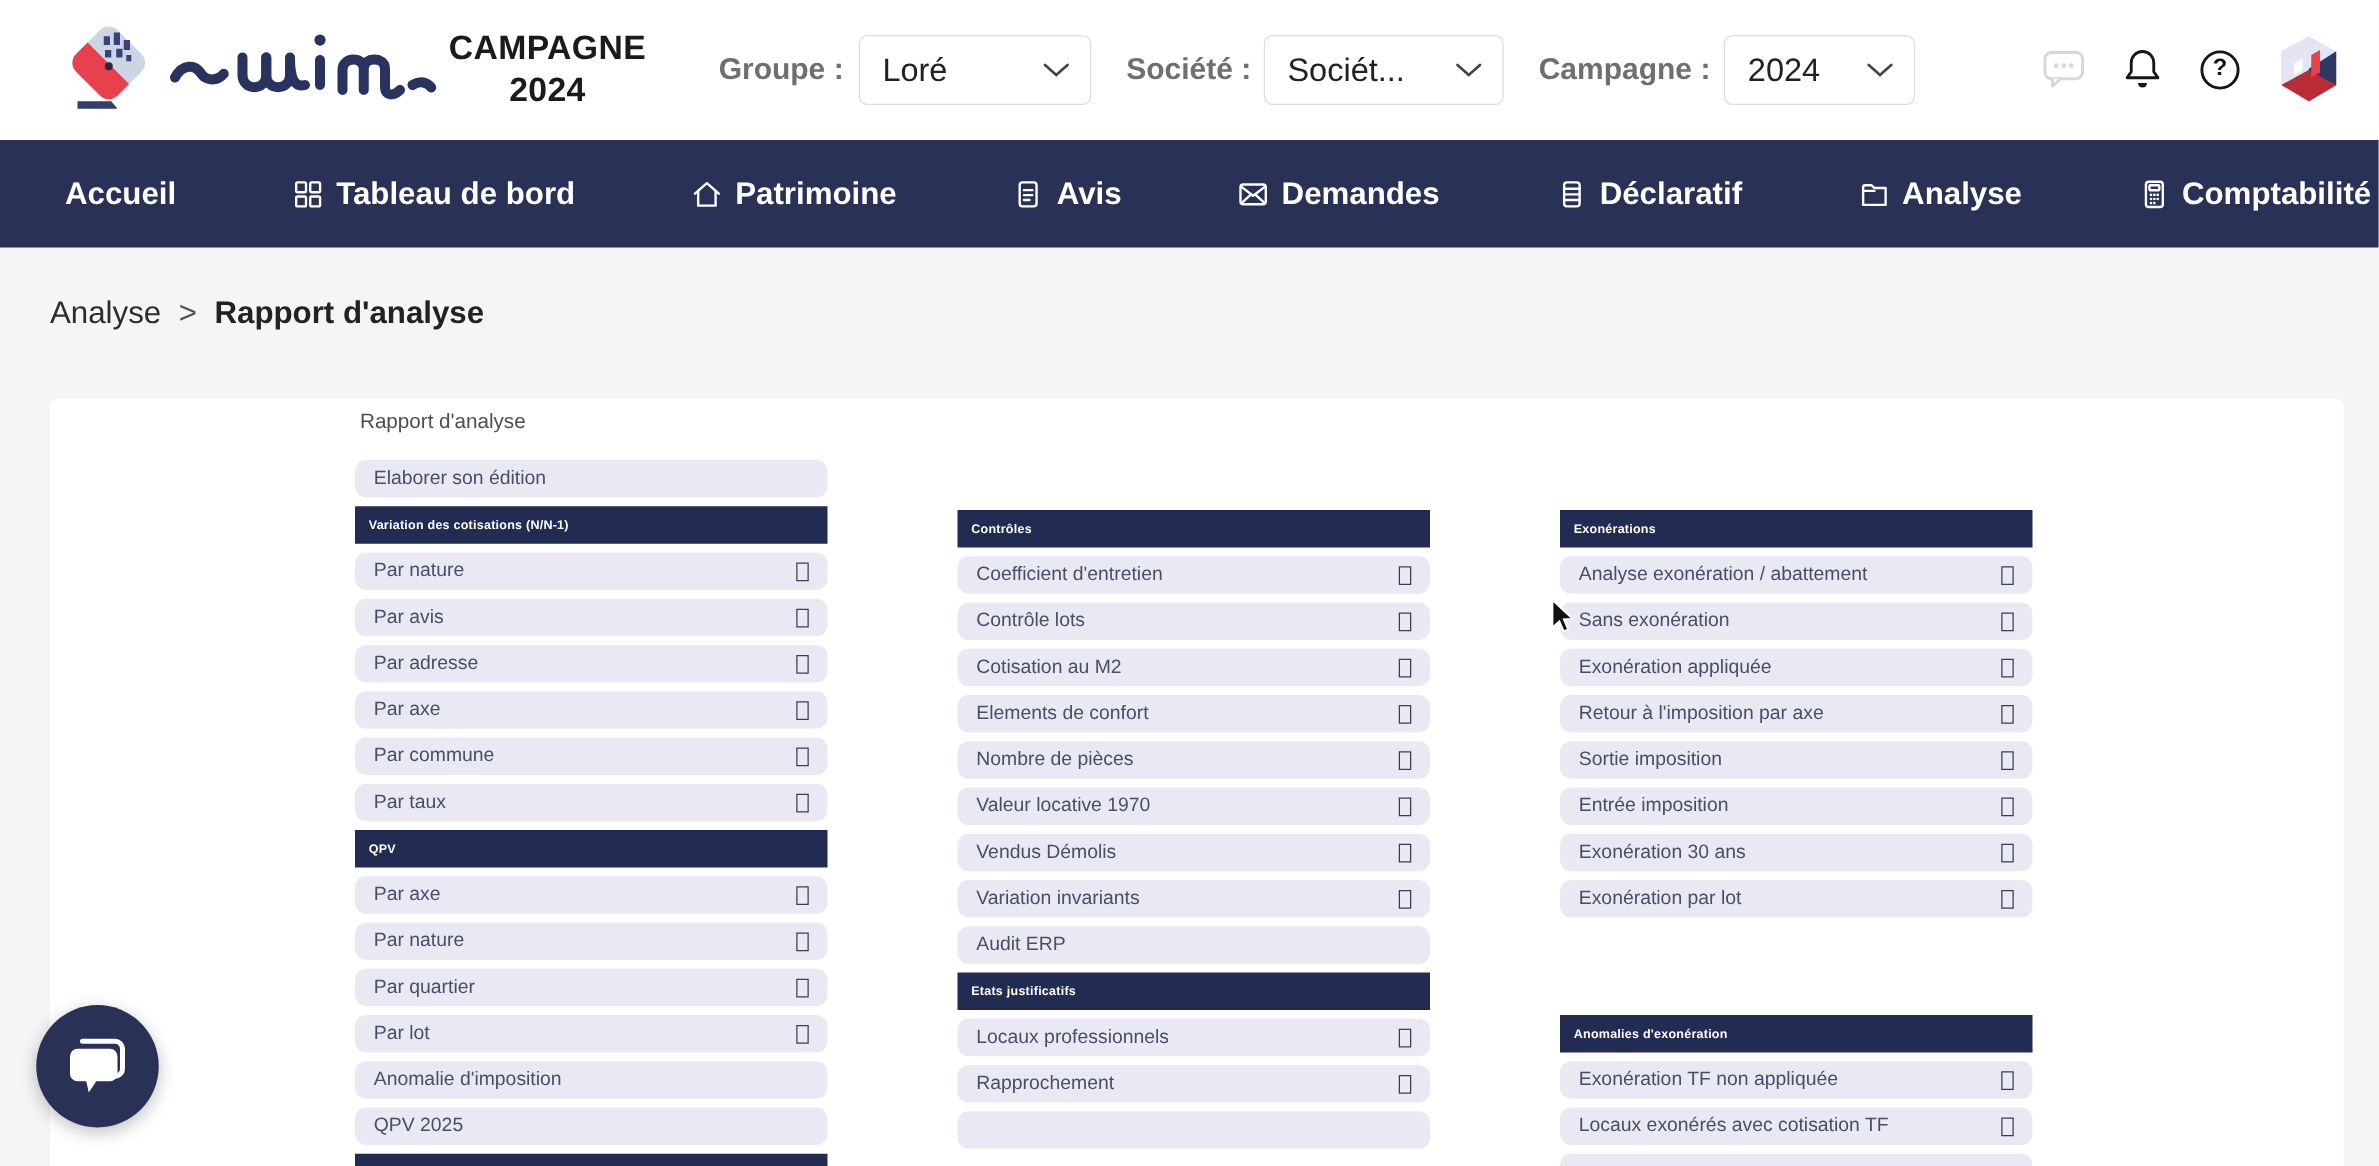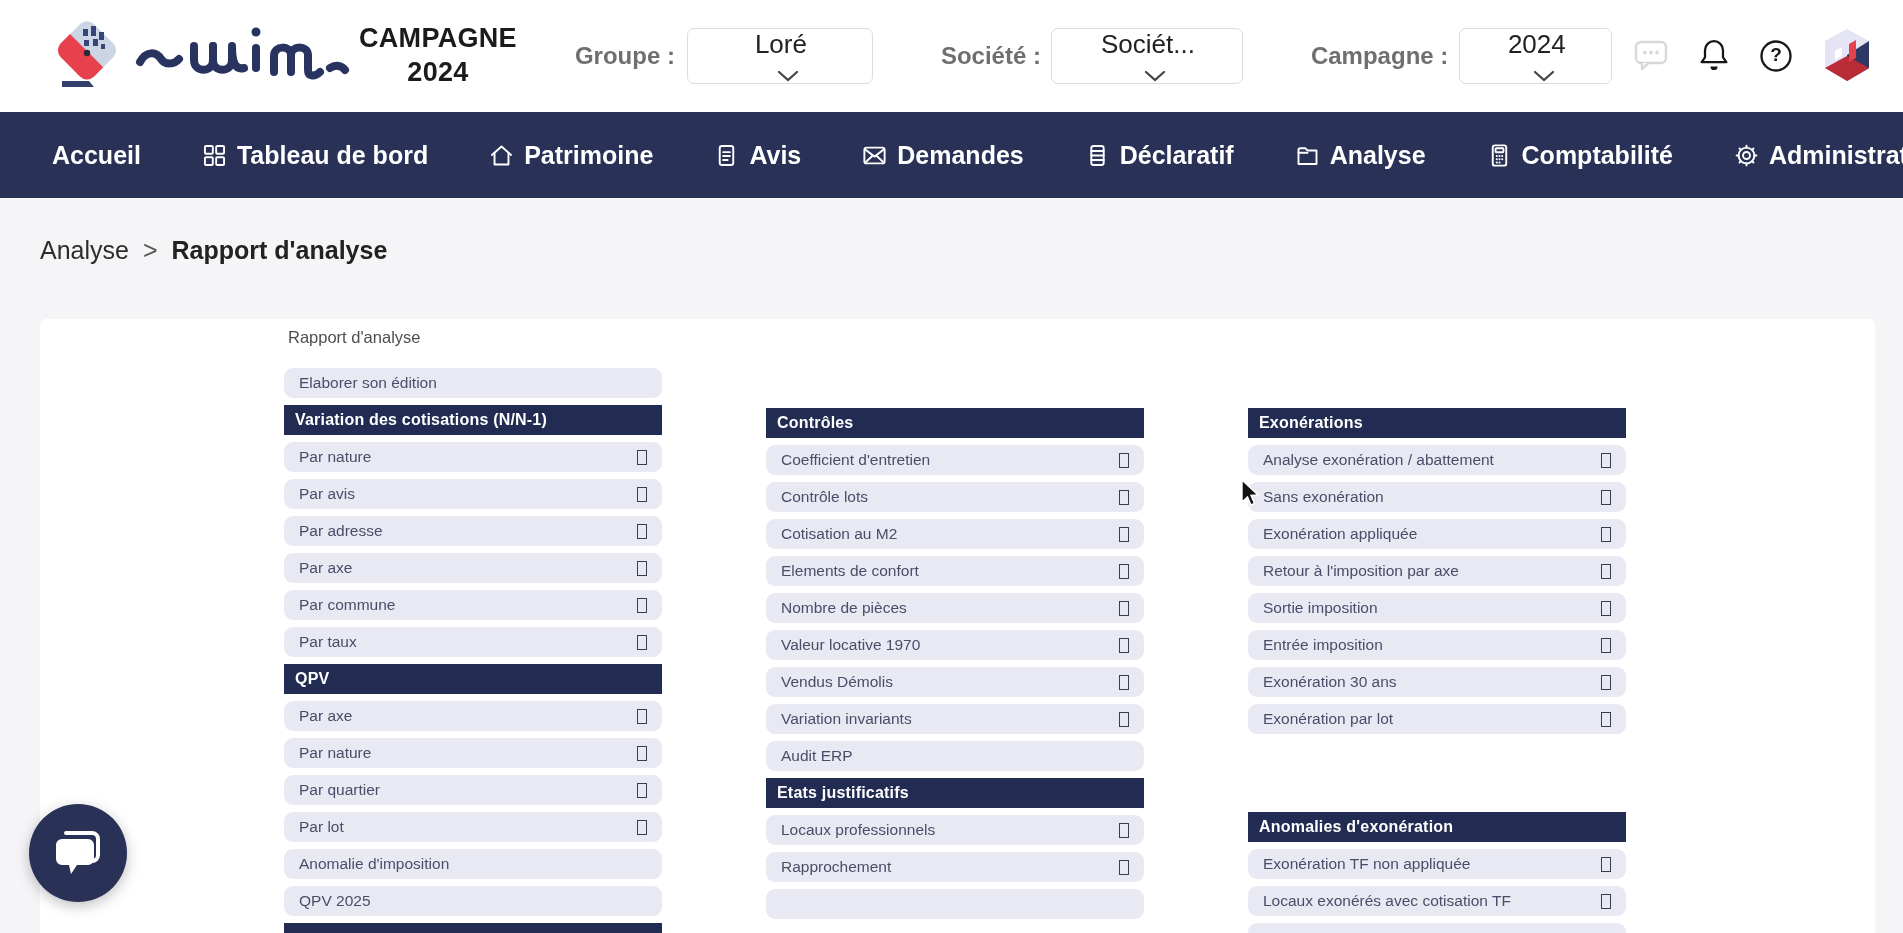--- a/index.html
+++ b/index.html
@@ -8,47 +8,47 @@
 
   
   .topbar { height:112px; background:#ffffff; display:flex; align-items:center; position:relative; }
   .brand { display:flex; align-items:center; margin-left:50px; cursor:pointer; }
   .brand svg { display:block; }
   .campaign { text-align:center; font-weight:bold; color:#1b1b1b;
     font-size:27px; line-height:1.25; letter-spacing:.3px; }
   .filter-label { color:#6f6f6f; font-weight:bold; font-size:24px; white-space:nowrap; }
   .select { display:flex; align-items:center; justify-content:space-between;
     height:56px; background:#fff; border:1px solid #ddddde; border-radius:7px;
-    padding:0 16px 0 18px; font-size:26px; color:#222; cursor:pointer;flex-direction:column; }
+    padding:0 16px 0 18px; font-size:26px; color:#222; cursor:pointer; }
   .select .chev { margin-left:14px; display:flex; }
-  .ml12{margin-left:12px;} .ml43{margin-left:68px;} .ml10{margin-left:10px;} .ml11{margin-left:11px;}
+  .ml12{margin-left:12px;} .ml43{margin-left:28px;} .ml10{margin-left:10px;} .ml11{margin-left:11px;}
   .top-icons { margin-left:auto; margin-right:30px; display:flex; align-items:center; gap:28px; }
   .icon-btn { background:none; border:none; cursor:pointer; display:flex; align-items:center; }
 
   
   .mainnav { height:86px; background:#293156; display:flex; align-items:center;
-    padding-left:52px; gap:60px; overflow:hidden; white-space:nowrap; }
+    padding-left:52px; gap:92px; overflow:hidden; white-space:nowrap; }
   .nav-item { display:flex; align-items:center; gap:9px; color:#ffffff;
     font-size:25px; font-weight:bold; cursor:pointer; flex:none; }
   .nav-icon { display:flex; align-items:center; }
 
   
   .breadcrumb { margin:38px 0 0 40px; font-size:25px; color:#2d2d2d; display:flex; gap:14px; align-items:center;}
   .breadcrumb .sep { color:#555; }
   .breadcrumb .current { font-weight:bold; color:#222; }
   .breadcrumb .parent { cursor:pointer; }
 
   
   .card { margin:54px 28px 0 40px; background:#ffffff; border-radius:6px;
     height:760px; padding:9px 0 0 244px; display:flex; gap:104px; }
   .col { width:378px; flex:none; }
   .col-offset { padding-top:80px; }
   .col-title { font-size:16.5px; color:#4e4e52; margin:0 0 21px 4px; }
   .sec-header { height:30px; background:#222c52; color:#fff; display:flex; align-items:center;
-    padding:0 11px; font-size:16px; font-weight:bold; margin-bottom:7px; letter-spacing:.2px; }
+    padding:0 11px; font-size:10px; font-weight:bold; margin-bottom:7px; letter-spacing:.2px; }
   .gap-before { margin-top:78px; }
   .row { height:30px; background:#e9e9f4; border-radius:9px; display:flex; align-items:center;
     justify-content:space-between; padding:0 15px; margin-bottom:7px; cursor:pointer; }
   .row-label { font-size:15.5px; color:#4b4d68; }
   .tofu { width:10px; height:15px; border:1.6px solid #3b3d55; flex:none; }
 
   
   .chat-fab { position:absolute; left:29px; top:804px; width:98px; height:98px; border-radius:50%;
     background:#293156; border:none; cursor:pointer; display:flex; align-items:center;
     justify-content:center; box-shadow:0 4px 14px rgba(0,0,0,.25); }

